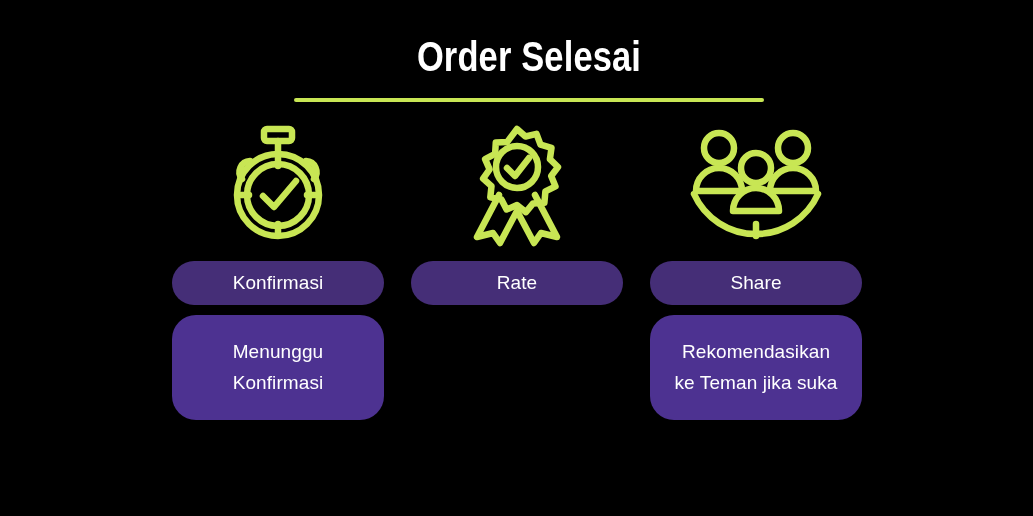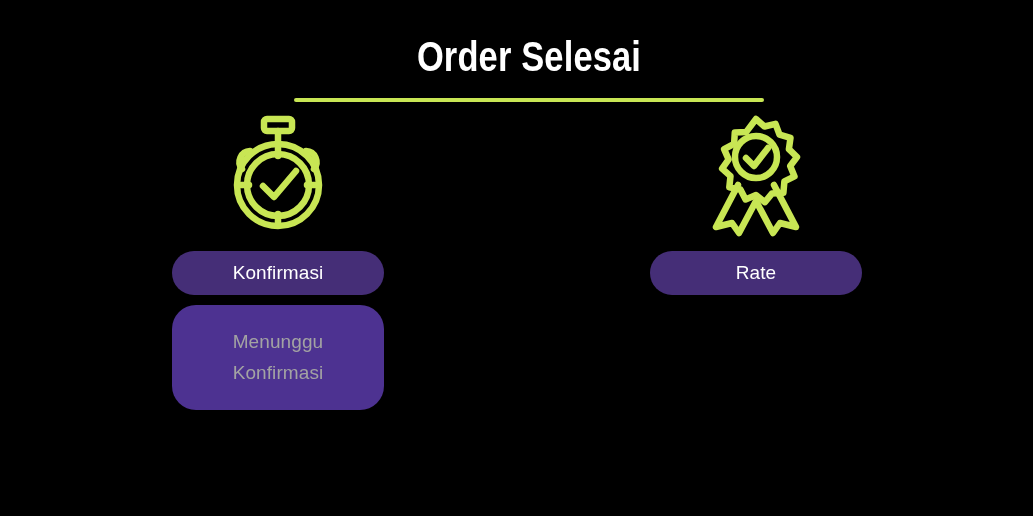--- a/index.html
+++ b/index.html
@@ -46,21 +46,21 @@
     margin: 20px auto 0 auto;
     width: 470px;
     height: 4px;
     border-radius: 2px;
     background: #c8e654;
   }
 
   
   .columns {
     position: absolute;
-    top: 114px;
+    top: 124px;
     left: 172px;
     width: 690px;
     display: flex;
     justify-content: space-between;
     align-items: flex-start;
   }
   .col {
     display: flex;
     flex-direction: column;
     align-items: center;
@@ -101,21 +101,21 @@
     min-height: 105px;
     border-radius: 24px;
     background: #4d3291;
     display: flex;
     align-items: center;
     justify-content: center;
     padding: 12px 10px;
     box-sizing: border-box;
   }
   .card-text {
-    color: #a3a3a3;
+    color: #ffffff;
     font-size: 19px;
     line-height: 1.62;
     text-align: center;
     white-space: pre-line;
     letter-spacing: 0.1px;
   }
 </style>
 </head>
 <body>
 
@@ -171,15 +171,41 @@
           <circle cx="48" cy="42" r="21"></circle>
 
           <path d="M38 43 L46 51 L60 33"></path>
         </svg>
       </div>
 
       <div class="pill">Rate</div>
 
     </div>
 
+    <div class="col col-2">
+      <div class="icon-box">
+        <svg width="140" height="112" viewBox="0 0 140 112" fill="none" stroke="#c8e654" stroke-width="6.5" stroke-linecap="round" stroke-linejoin="round">
+
+          <circle cx="33" cy="20" r="15"></circle>
+          <path d="M10 63 a23 23 0 0 1 46 0 z"></path>
+
+          <circle cx="107" cy="20" r="15"></circle>
+          <path d="M84 63 a23 23 0 0 1 46 0 z"></path>
+
+          <circle cx="70" cy="40" r="15"></circle>
+          <path d="M47 83 a23 23 0 0 1 46 0 z"></path>
+
+          <path d="M8 66 a68 68 0 0 0 124 0"></path>
+
+          <path d="M70 96 V108"></path>
+        </svg>
+      </div>
+
+      <div class="pill">Share</div>
+
+      <div class="card">
+        <span class="card-text">Rekomendasikan
+ke Teman jika suka</span>
+      </div>
+    </div>
 
   </div>
 </div>
 
 </body></html>

